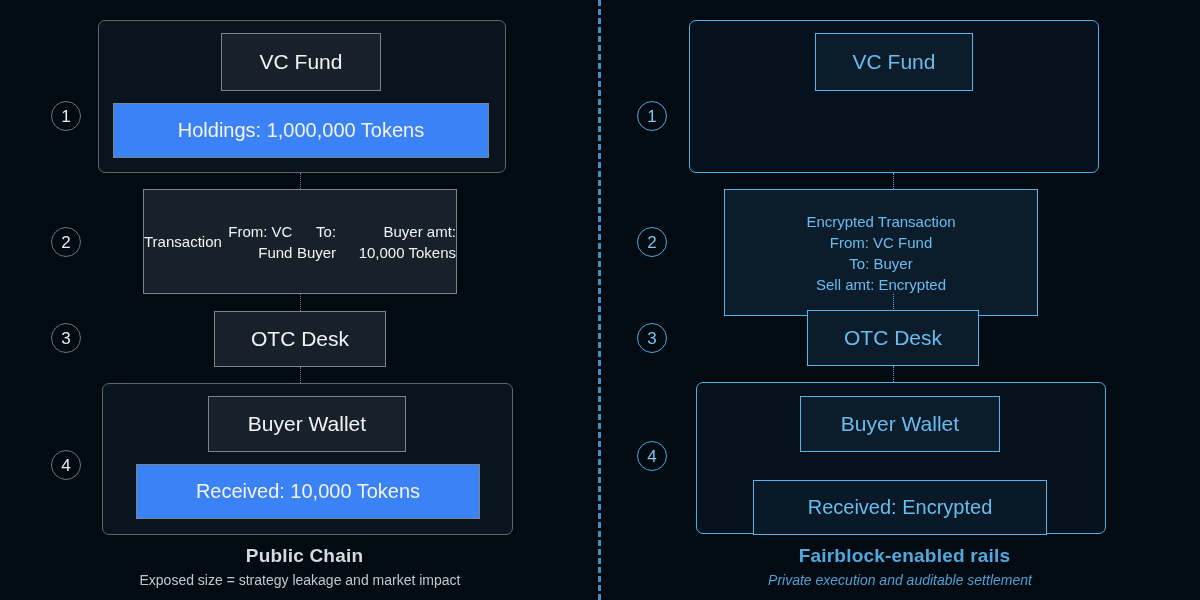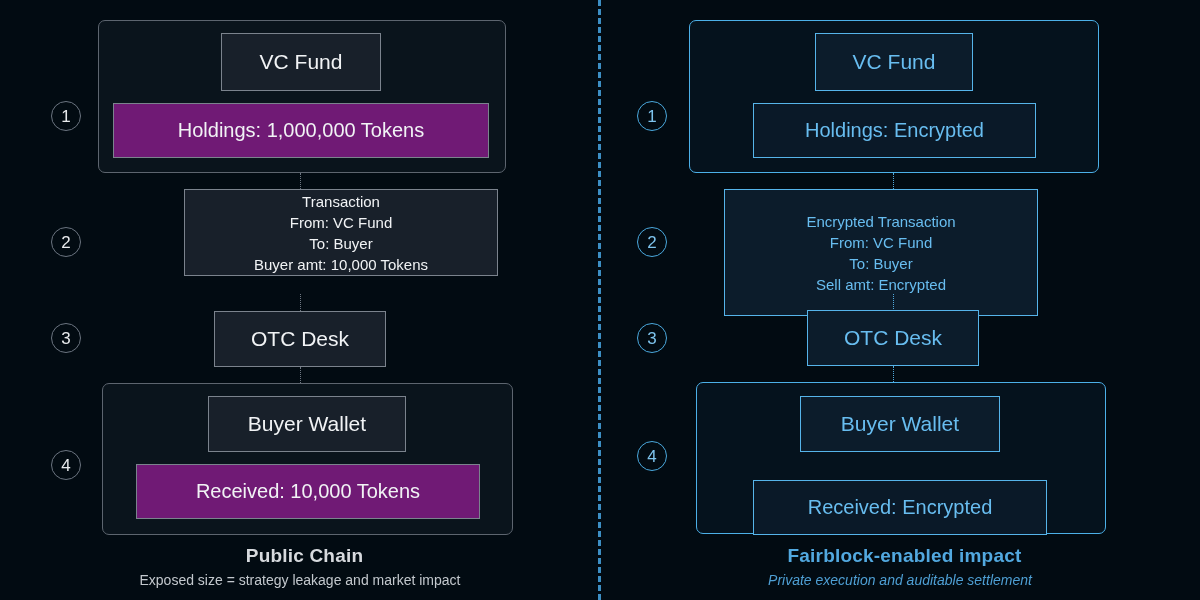--- a/index.html
+++ b/index.html
@@ -91,21 +91,21 @@
   .panel-left .node {
     border: 1.3px solid #7b838d;
     background: #18202a;
     color: #f1f3f5;
   }
   .panel-right .node {
     border: 1.4px solid #56b4ea;
     background: #0c1c2b;
     color: #68bdf0;
   }
-  .node.flat-left  { background: #701a75; }
+  .node.flat-left  { background: #3b82f6; }
   .panel-right .node.flat-left { background: #0a1928; }
 
   .node-lg   { font-size: 21px; }
   .node-md   { font-size: 20px; }
   .node-sm   { font-size: 15px; line-height: 21px; }
 
   
   .connector {
     position: absolute;
     width: 0;
@@ -159,21 +159,21 @@
     <div class="group-box" style="left:98px; top:20px; width:408px; height:153px;"></div>
     <div class="node node-lg" style="left:221px; top:33px; width:160px; height:58px;">
       <span>VC Fund</span>
     </div>
     <div class="node node-md flat-left" style="left:113px; top:103px; width:376px; height:55px;">
       <span>Holdings: 1,000,000 Tokens</span>
     </div>
 
     <div class="connector" style="left:300px; top:173px; height:16px;"></div>
 
-    <div class="node node-sm" style="left:143px; top:189px; width:314px; height:87px; flex-direction:column; justify-content:center;margin-left:41px;">
+    <div class="node node-sm" style="left:143px; top:189px; width:314px; height:105px; flex-direction:row; justify-content:center;">
       <span>Transaction</span>
       <span>From: VC Fund</span>
       <span>To: Buyer</span>
       <span>Buyer amt: 10,000 Tokens</span>
     </div>
 
     <div class="connector" style="left:300px; top:294px; height:17px;"></div>
 
     <div class="node node-lg" style="left:214px; top:311px; width:172px; height:56px;">
       <span>OTC Desk</span>
@@ -208,23 +208,20 @@
     <div class="step-num" style="left:37px; top:323px;">
       <span>3</span>
     </div>
     <div class="step-num" style="left:37px; top:441px;">
       <span>4</span>
     </div>
 
     <div class="group-box" style="left:89px; top:20px; width:410px; height:153px;"></div>
     <div class="node node-lg" style="left:215px; top:33px; width:158px; height:58px;">
       <span>VC Fund</span>
-    </div>
-    <div class="node node-md flat-left" style="left:153px; top:103px; width:283px; height:55px;">
-      <span>Holdings: Encrypted</span>
     </div>
 
     <div class="connector" style="left:293px; top:173px; height:16px;"></div>
 
     <div class="node node-sm" style="left:124px; top:189px; width:314px; height:127px; flex-direction:column; justify-content:center;">
       <span>Encrypted Transaction</span>
       <span>From: VC Fund</span>
       <span>To: Buyer</span>
       <span>Sell amt: Encrypted</span>
     </div>
@@ -239,18 +236,18 @@
 
     <div class="group-box" style="left:96px; top:382px; width:410px; height:152px;"></div>
     <div class="node node-lg" style="left:200px; top:396px; width:200px; height:56px;">
       <span>Buyer Wallet</span>
     </div>
     <div class="node node-md flat-left" style="left:153px; top:480px; width:294px; height:55px;">
       <span>Received: Encrypted</span>
     </div>
 
     <div class="footer" style="top:545px;">
-      <div class="footer-title">Fairblock-enabled impact</div>
+      <div class="footer-title">Fairblock-enabled rails</div>
       <div class="footer-sub">Private execution and auditable settlement</div>
     </div>
   </div>
 
 </div>
 
 </body></html>

